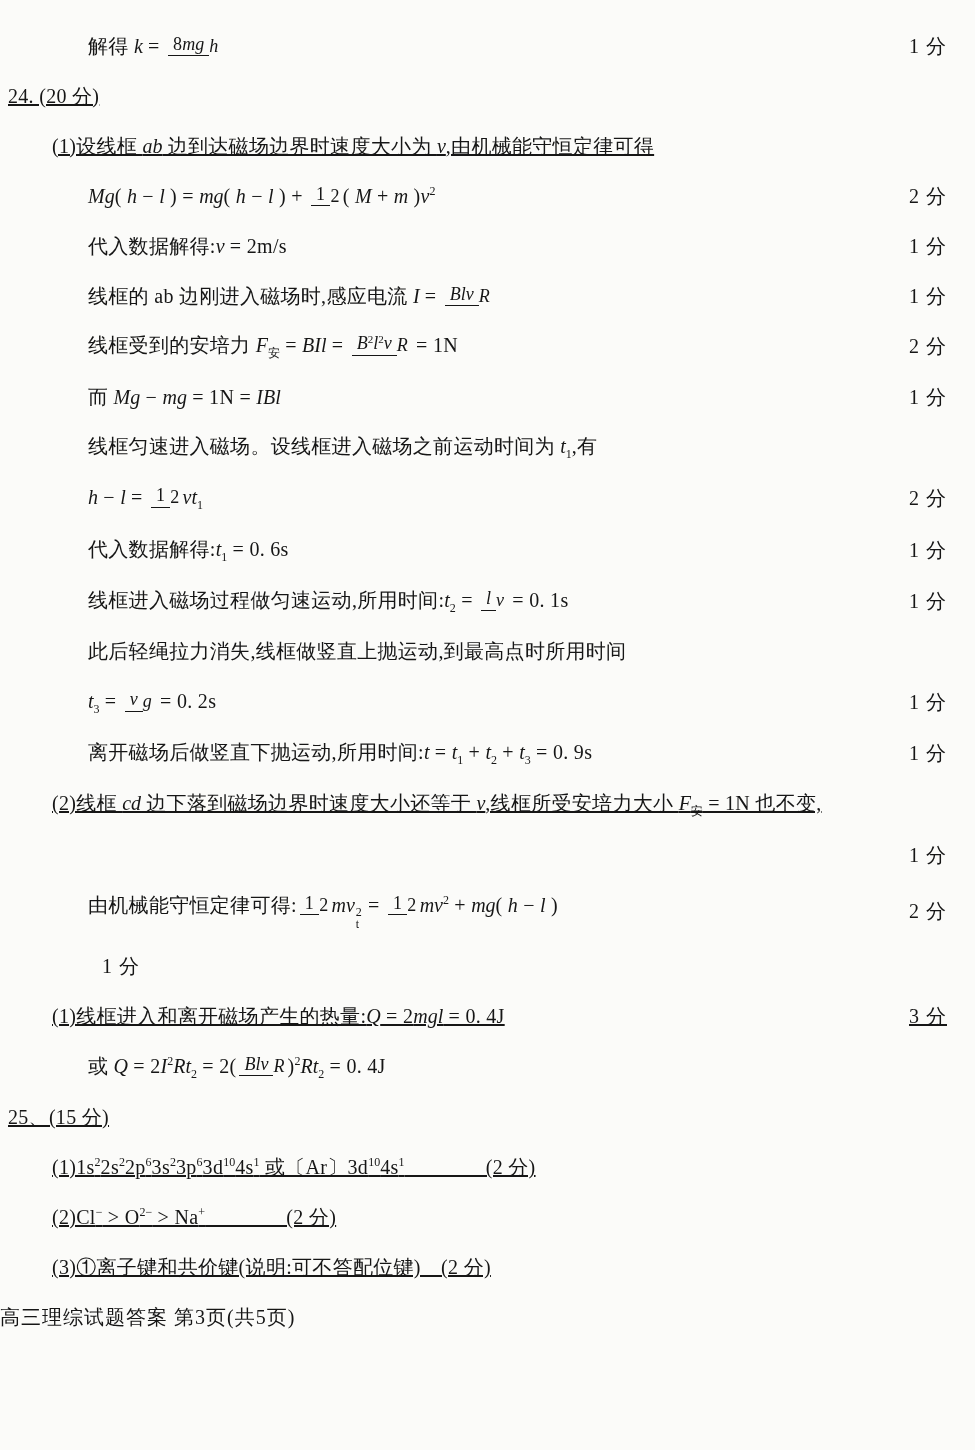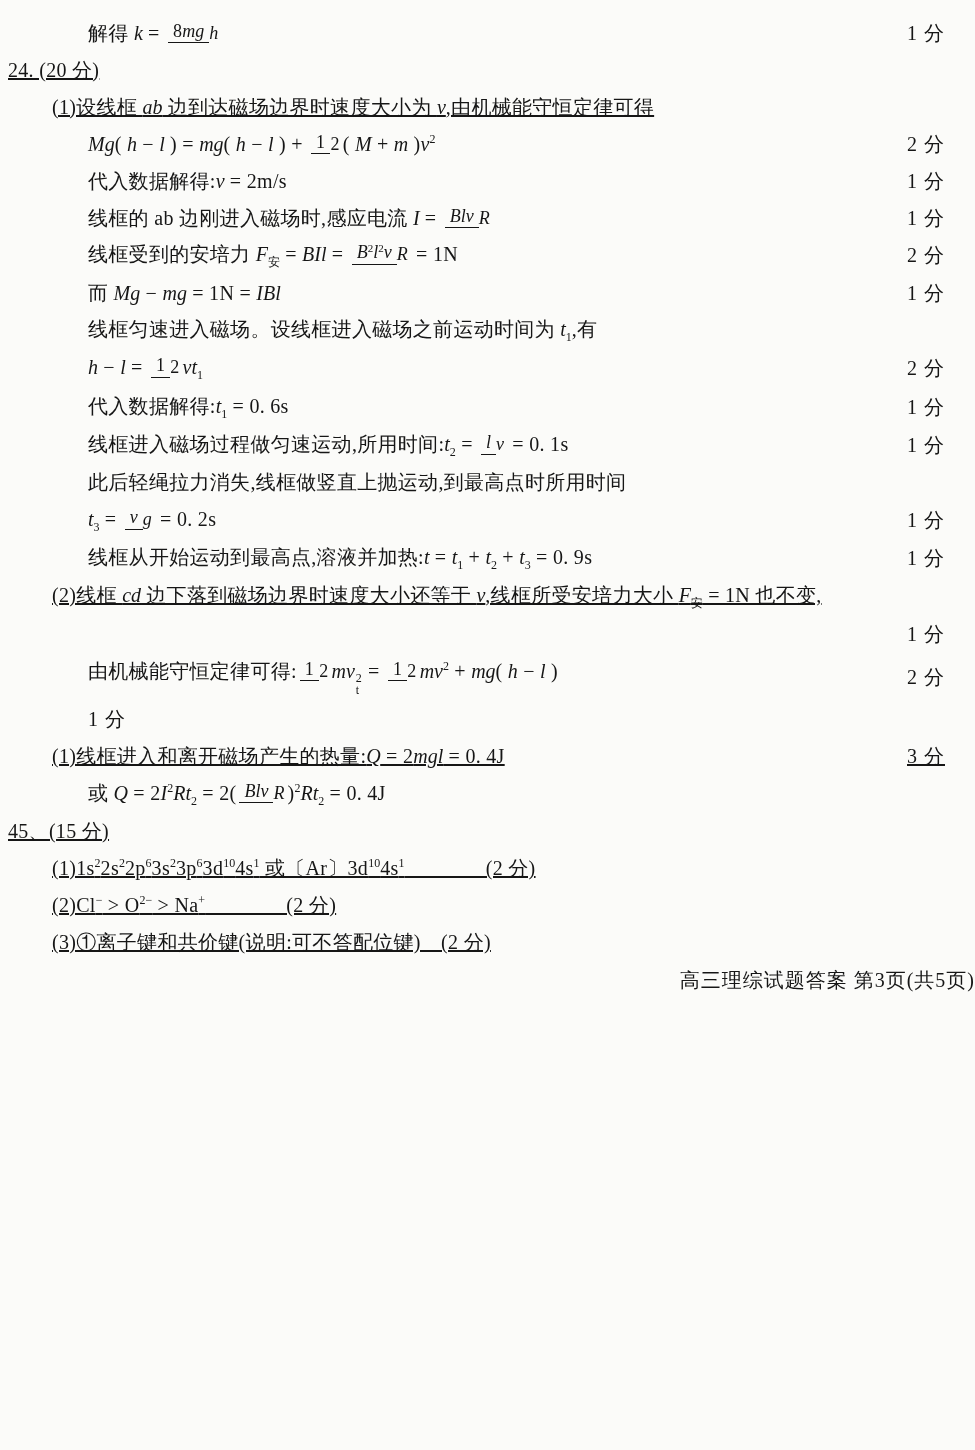--- a/index.html
+++ b/index.html
@@ -8,27 +8,27 @@
     background:#fbfbf9;
     color:#161616;
     font-family:"Liberation Serif","DejaVu Serif",serif;
     font-size:20px;
     overflow:hidden;
   }
   .doc{padding-top:10px;}
   .line{
     display:flex;
     align-items:center;
-    margin:9px 0;
+    margin:22px 0;
     min-height:28px;
-    padding-right:16px;
+    padding-right:28px;
   }
   .content{flex:1;line-height:1.35;}
   .score{
-    flex:none;width:52px;text-align:left;
+    flex:none;width:52px;text-align:right;
     white-space:nowrap;letter-spacing:1px;
   }
   .ind0{padding-left:8px;text-decoration:underline;}
   .ind1{padding-left:52px;text-decoration:underline;}
   .ind2{padding-left:88px;}
   .cn{letter-spacing:0.3px;}
   .it{font-style:italic;}
   .sup{font-size:12px;vertical-align:8px;letter-spacing:0;}
   .sub{font-size:12px;vertical-align:-5px;letter-spacing:0;}
   .frac{
@@ -37,21 +37,21 @@
     font-size:18px;transform:translateY(-3px);
   }
   .frac .num{border-bottom:1.5px solid #161616;padding:0 5px 1px;}
   .frac .den{padding-top:1px;}
   .frac .sup{vertical-align:6px;font-size:11px;}
   .ss{
     display:inline-flex;flex-direction:column;align-items:flex-start;
     font-size:12px;line-height:1.05;vertical-align:-4px;margin:0 1px;
   }
   .footer{
-    text-align:right;margin-top:10px;letter-spacing:1px;
+    text-align:left;margin-top:10px;letter-spacing:1px;
   }
 </style>
 </head>
 <body>
 
 <div class="doc">
   <div id="lines">
       <div class="line ind2">
         <span class="content"><span class="cn">解得 </span><span class="it">k</span><span class="cn"> = </span><span class="frac">
             <span class="num"><span class="cn">8</span><span class="it">mg</span></span>
@@ -119,21 +119,21 @@
         <span class="content"><span class="cn">此后轻绳拉力消失,线框做竖直上抛运动,到最高点时所用时间</span></span>
       </div>
       <div class="line ind2">
         <span class="content"><span class="it">t</span><span class="sub">3</span><span class="cn"> = </span><span class="frac">
             <span class="num"><span class="it">v</span></span>
             <span class="den"><span class="it">g</span></span>
           </span><span class="cn"> = 0. 2s</span></span>
         <span class="score">1 分</span>
       </div>
       <div class="line ind2">
-        <span class="content"><span class="cn">线框从开始运动到最高点,溶液并加热:</span><span class="it">t</span><span class="cn"> = </span><span class="it">t</span><span class="sub">1</span><span class="cn"> + </span><span class="it">t</span><span class="sub">2</span><span class="cn"> + </span><span class="it">t</span><span class="sub">3</span><span class="cn"> = 0. 9s</span></span>
+        <span class="content"><span class="cn">离开磁场后做竖直下抛运动,所用时间:</span><span class="it">t</span><span class="cn"> = </span><span class="it">t</span><span class="sub">1</span><span class="cn"> + </span><span class="it">t</span><span class="sub">2</span><span class="cn"> + </span><span class="it">t</span><span class="sub">3</span><span class="cn"> = 0. 9s</span></span>
         <span class="score">1 分</span>
       </div>
       <div class="line ind1">
         <span class="content"><span class="cn">(2)线框 </span><span class="it">cd</span><span class="cn"> 边下落到磁场边界时速度大小还等于 </span><span class="it">v</span><span class="cn">,线框所受安培力大小 </span><span class="it">F</span><span class="sub">安</span><span class="cn"> = 1N 也不变,</span></span>
       </div>
       <div class="line ind2">
         <span class="content"></span>
         <span class="score">1 分</span>
       </div>
       <div class="line ind2">
@@ -156,21 +156,21 @@
         <span class="content"><span class="cn">(1)线框进入和离开磁场产生的热量:</span><span class="it">Q</span><span class="cn"> = 2</span><span class="it">mgl</span><span class="cn"> = 0. 4J</span></span>
         <span class="score">3 分</span>
       </div>
       <div class="line ind2">
         <span class="content"><span class="cn">或 </span><span class="it">Q</span><span class="cn"> = 2</span><span class="it">I</span><span class="sup">2</span><span class="it">Rt</span><span class="sub">2</span><span class="cn"> = 2(</span><span class="frac">
             <span class="num"><span class="it">Blv</span></span>
             <span class="den"><span class="it">R</span></span>
           </span><span class="cn">)</span><span class="sup">2</span><span class="it">Rt</span><span class="sub">2</span><span class="cn"> = 0. 4J</span></span>
       </div>
       <div class="line ind0">
-        <span class="content"><span class="cn">45、(15 分)</span></span>
+        <span class="content"><span class="cn">25、(15 分)</span></span>
       </div>
       <div class="line ind1">
         <span class="content"><span class="cn">(1)1s</span><span class="sup">2</span><span class="cn">2s</span><span class="sup">2</span><span class="cn">2p</span><span class="sup">6</span><span class="cn">3s</span><span class="sup">2</span><span class="cn">3p</span><span class="sup">6</span><span class="cn">3d</span><span class="sup">10</span><span class="cn">4s</span><span class="sup">1</span><span class="cn"> 或〔Ar〕3d</span><span class="sup">10</span><span class="cn">4s</span><span class="sup">1</span><span class="cn">　　　　(2 分)</span></span>
       </div>
       <div class="line ind1">
         <span class="content"><span class="cn">(2)Cl</span><span class="sup">−</span><span class="cn"> &gt; O</span><span class="sup">2−</span><span class="cn"> &gt; Na</span><span class="sup">+</span><span class="cn">　　　　(2 分)</span></span>
       </div>
       <div class="line ind1">
         <span class="content"><span class="cn">(3)①离子键和共价键(说明:可不答配位键)　(2 分)</span></span>
       </div>

